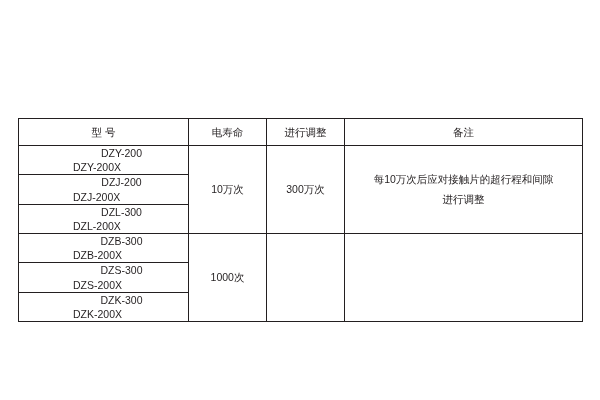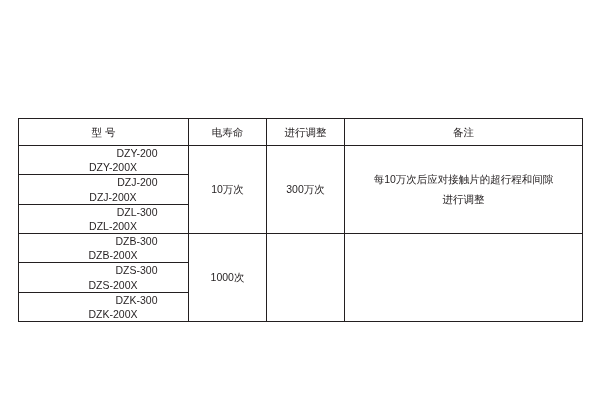--- a/index.html
+++ b/index.html
@@ -45,27 +45,27 @@
 
   .hdr {
     font-size: 10.5px;
   }
   .model-cell {
     text-align: center;
   }
   .model-cell .m1 {
     display: inline-block;
     min-width: 72px;
-    text-align: right;
+    text-align: center;
     padding-left: 36px;
   }
   .model-cell .m2 {
     display: inline-block;
     min-width: 80px;
-    text-align: center;
+    text-align: left;
     padding-left: 19px;
   }
   .remark-cell {
     text-align: left;
     padding: 4px 8px 4px 10px;
     vertical-align: top;
   }
   .remark-cell .ln {
     display: block;
     line-height: 1.85;

